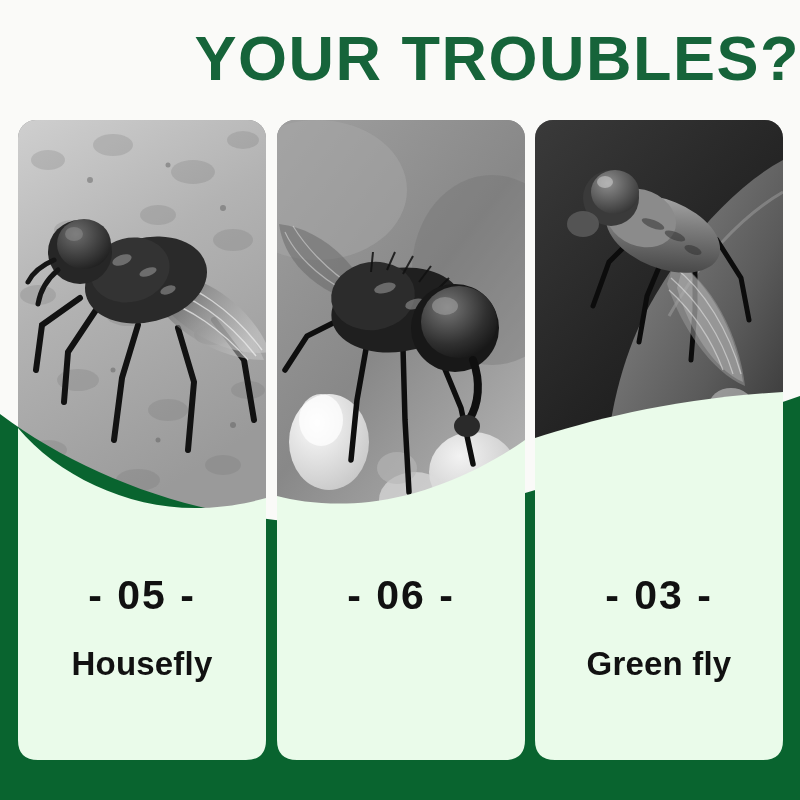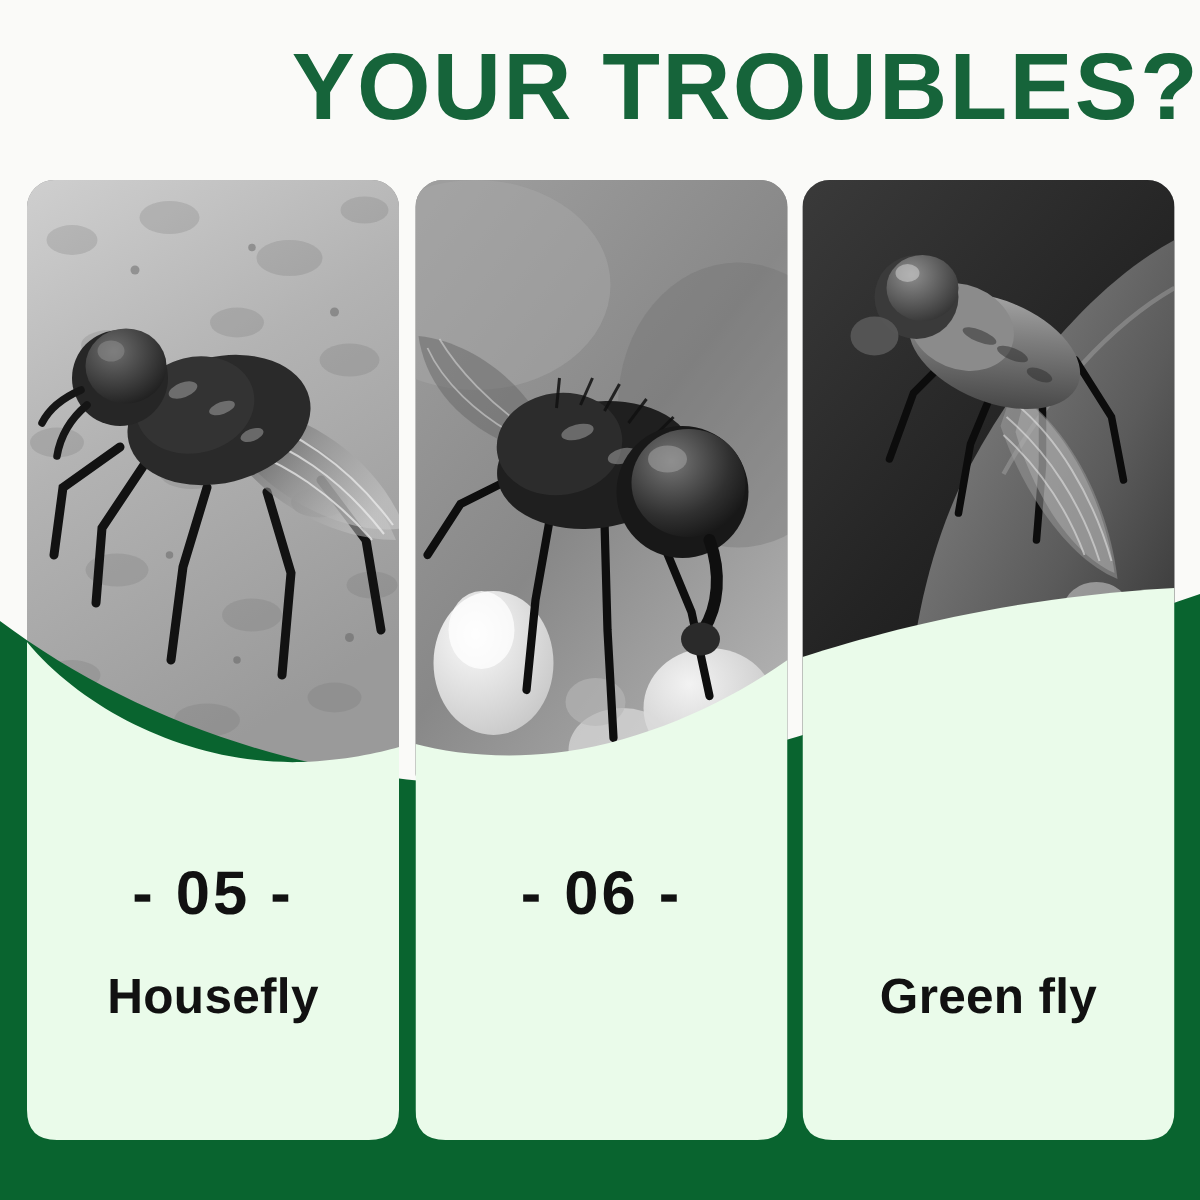--- a/index.html
+++ b/index.html
@@ -360,18 +360,19 @@
       </div>
       <div class="card-text card-num">- 06 -</div>
     </div>
 
     <div class="card c3">
       <div class="shape">
         <svg viewBox="0 0 248 368" preserveAspectRatio="none">
           <path d="M0 46 C56 28 140 6 248 0 L248 348 Q248 368 228 368 L20 368 Q0 368 0 348 Z" fill="#eafbea"></path>
         </svg>
       </div>
+      <div class="card-text card-num">- 03 -</div>
       <div class="card-text card-label">Green fly</div>
     </div>
 
   </div>
 
 </div>
 
 </body></html>

